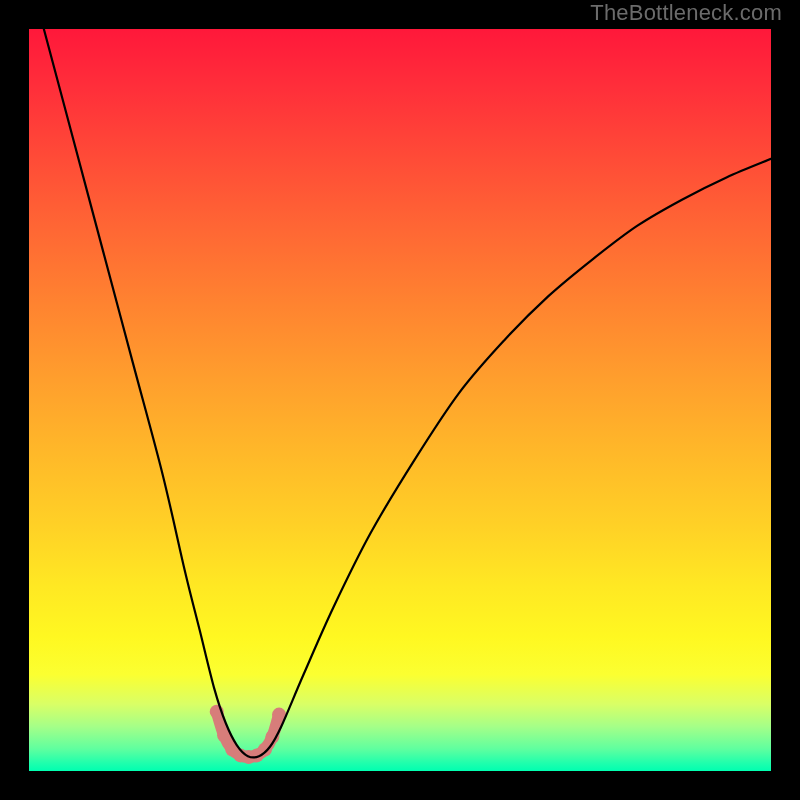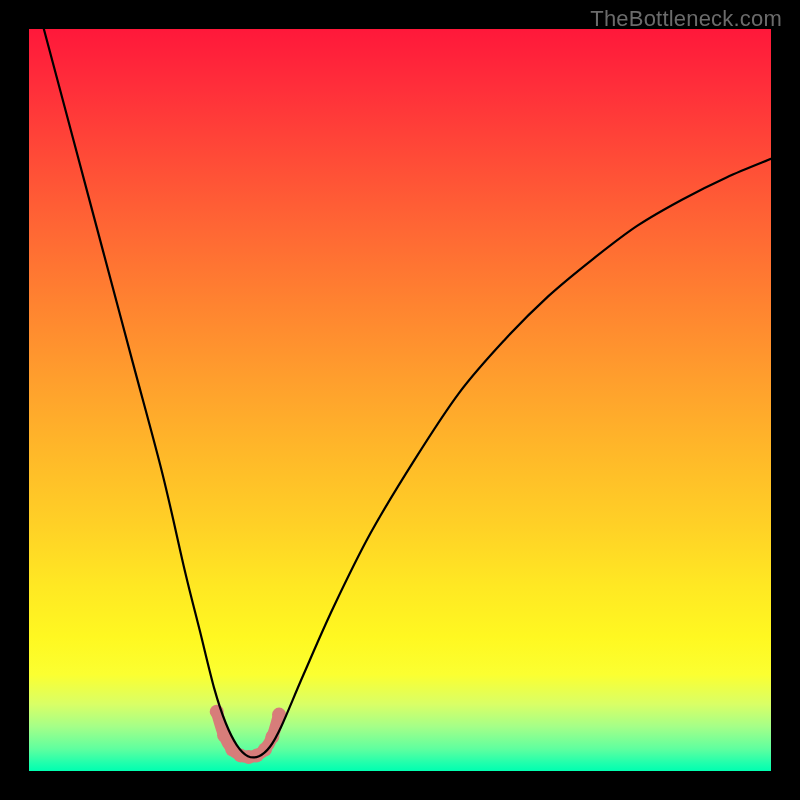--- a/index.html
+++ b/index.html
@@ -5,21 +5,21 @@
     * { margin: 0; padding: 0; box-sizing: border-box; }
     html, body { width: 800px; height: 800px; overflow: hidden; background: #000; font-family: Arial, sans-serif; }
     .outer {
       width: 800px;
       height: 800px;
       background: #000;
       position: relative;
     }
     .watermark {
       position: absolute;
-      top: 6px;
+      top: 0;
       right: 18px;
       color: #6b6b6b;
       font-size: 22px;
       font-weight: 500;
       letter-spacing: 0.2px;
       z-index: 10;
     }
     .plot-area {
       position: absolute;
       left: 29px;

